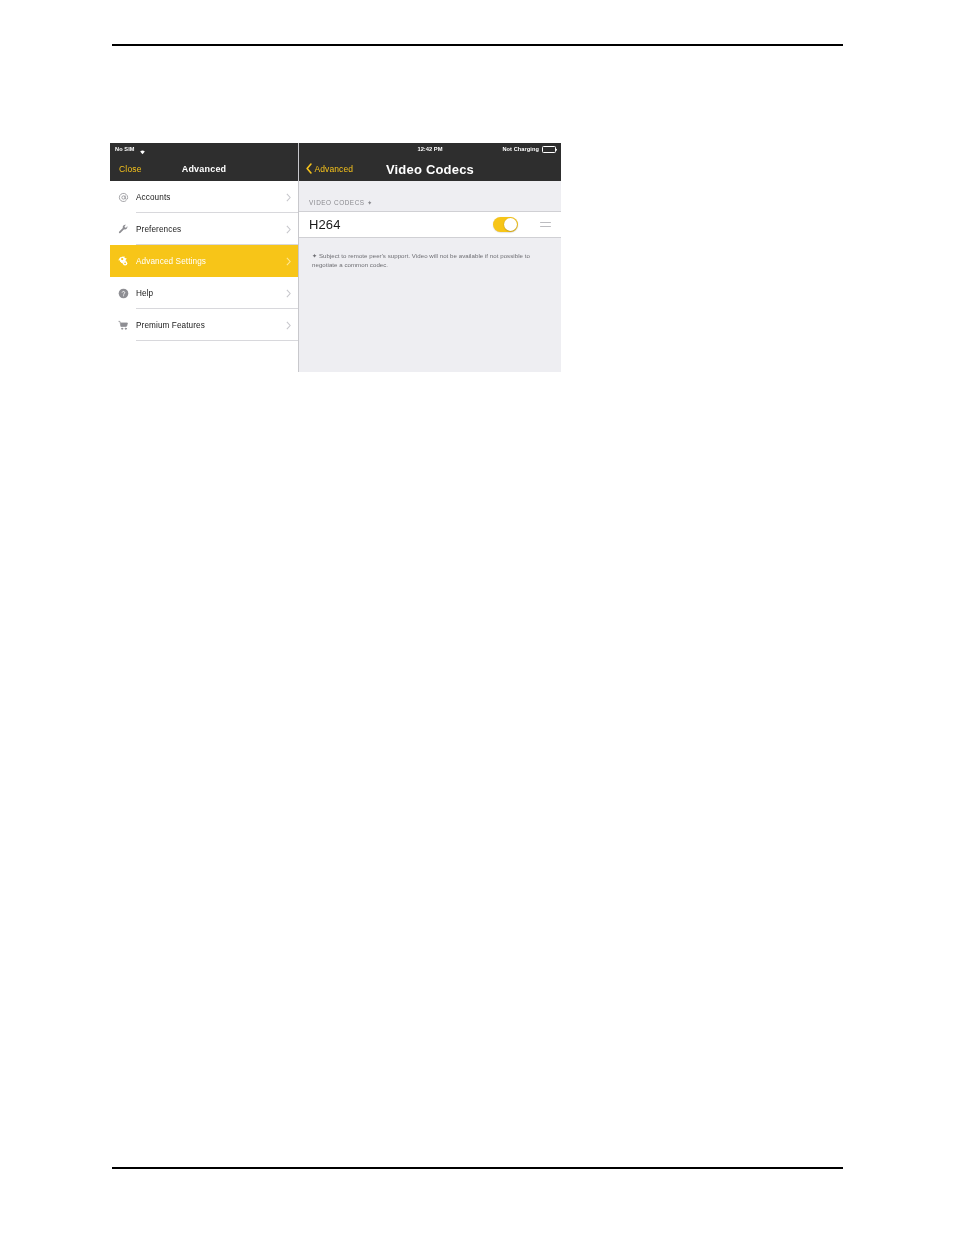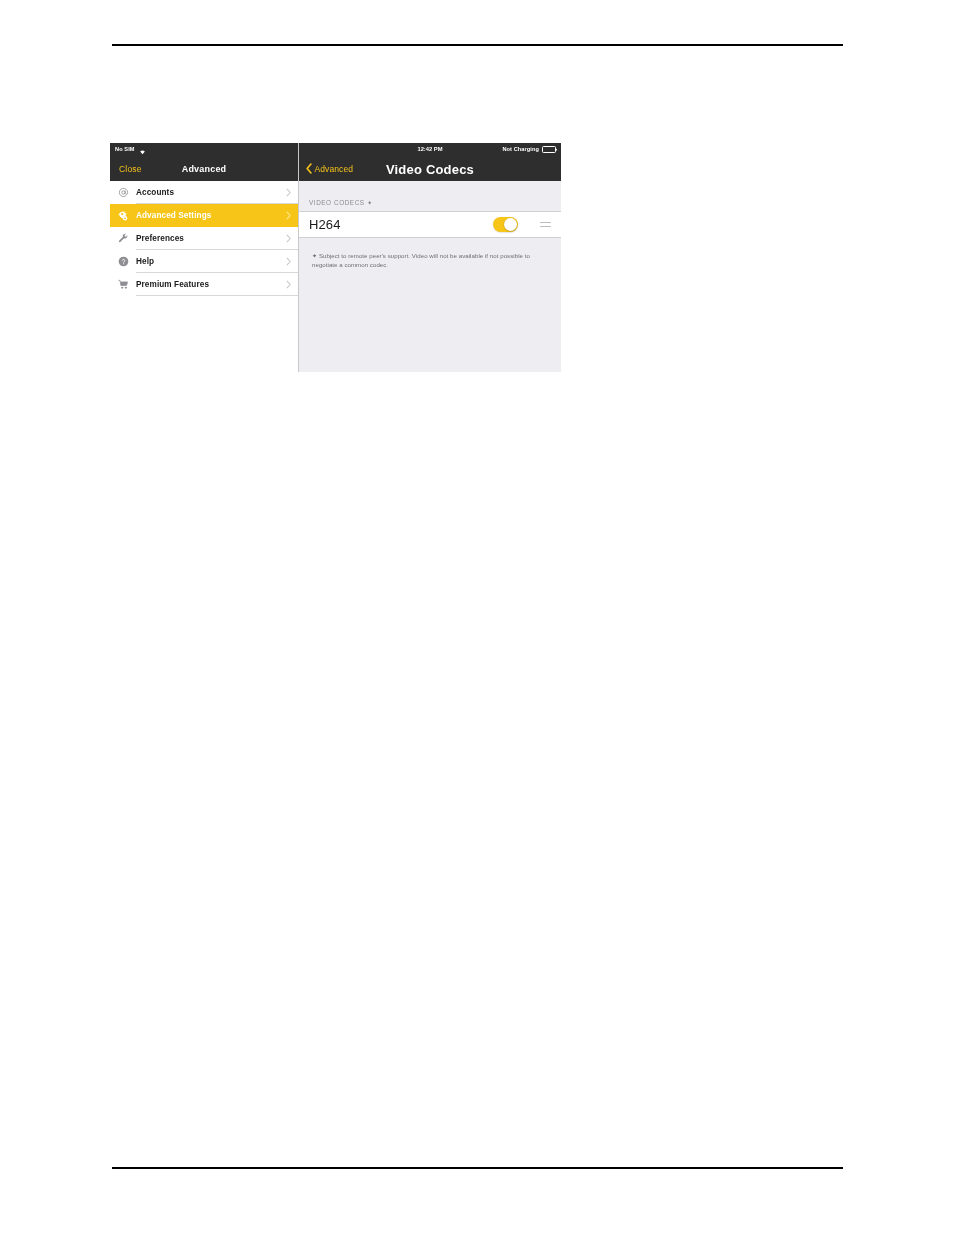--- a/index.html
+++ b/index.html
@@ -91,26 +91,25 @@
     transform: translateY(-50%);
     letter-spacing: 0.2px;
   }
 
   .menu-list {
     flex: 1;
     background: #ffffff;
     overflow: hidden;
   }
   .menu-row {
-    height: 23px;
-    display: flex;
-    align-items: center;
-    position: relative;
-    background: #ffffff;
-    font-weight: bold;
+    height: 32px;
+    display: flex;
+    align-items: center;
+    position: relative;
+    background: #ffffff;
   }
   .menu-row .mi-icon {
     width: 26px;
     flex: 0 0 26px;
     display: flex;
     align-items: center;
     justify-content: center;
     color: #8e8e93;
   }
   .menu-row .mi-label {
@@ -345,53 +344,53 @@
     <div class="menu-list">
 
       <div class="menu-row">
         <span class="mi-icon">
           <svg width="11" height="11" viewBox="0 0 24 24" fill="none" stroke="currentColor" stroke-width="1.7">
             <circle cx="12" cy="12" r="3.6"></circle>
             <path d="M15.6 8.4v4.8a2.7 2.7 0 0 0 5.4 0V12a9 9 0 1 0-3.6 7.2" stroke-linecap="round"></path>
           </svg>
         </span>
         <span class="mi-label">Accounts</span>
+        <span class="mi-chev">
+          <svg width="5" height="9" viewBox="0 0 6 11" fill="none" stroke="currentColor" stroke-width="1.3">
+              <path d="M1 1l4 4.5L1 10"></path>
+            </svg>
+        </span>
+        <span class="mi-sep"></span>
+      </div>
+
+      <div class="menu-row">
+        <span class="mi-icon">
+          <svg width="11" height="11" viewBox="0 0 24 24" fill="currentColor">
+            <path d="M20.2 4.6a5.4 5.4 0 0 1-6.9 6.9L5.6 19.2a2 2 0 1 1-2.8-2.8l7.7-7.7a5.4 5.4 0 0 1 6.9-6.9l-3.1 3.1.7 2.8 2.8.7z"></path>
+          </svg>
+        </span>
+        <span class="mi-label">Preferences</span>
         <span class="mi-chev">
           <svg width="5" height="9" viewBox="0 0 6 11" fill="none" stroke="currentColor" stroke-width="1.3">
               <path d="M1 1l4 4.5L1 10"></path>
             </svg>
         </span>
         <span class="mi-sep"></span>
       </div>
 
       <div class="menu-row active">
         <span class="mi-icon">
           <svg width="12" height="12" viewBox="0 0 24 24" fill="currentColor">
             <path d="M10.2 1.6l.5 1.9 1.9.5.9-1.7 1.9 1.1-.5 1.9 1.4 1.4 1.9-.5 1.1 1.9-1.7.9.5 1.9-1.9.5-.5 1.9-1.9-.5-1.4 1.4.5 1.9-1.9 1.1-.9-1.7-1.9.5-.5-1.9-1.9-.5.5-1.9-1.4-1.4-1.9.5L3.3 9l1.7-.9-.5-1.9 1.9-.5.5-1.9 1.9.5 1.4-1.4z"></path>
             <circle cx="10.4" cy="8.2" r="2.3" fill="#f7c518"></circle>
             <circle cx="16.2" cy="16.6" r="4.4" fill="currentColor"></circle>
             <circle cx="16.2" cy="16.6" r="1.8" fill="#f7c518"></circle>
           </svg>
         </span>
         <span class="mi-label">Advanced Settings</span>
-        <span class="mi-chev">
-          <svg width="5" height="9" viewBox="0 0 6 11" fill="none" stroke="currentColor" stroke-width="1.3">
-              <path d="M1 1l4 4.5L1 10"></path>
-            </svg>
-        </span>
-        <span class="mi-sep"></span>
-      </div>
-
-      <div class="menu-row">
-        <span class="mi-icon">
-          <svg width="11" height="11" viewBox="0 0 24 24" fill="currentColor">
-            <path d="M20.2 4.6a5.4 5.4 0 0 1-6.9 6.9L5.6 19.2a2 2 0 1 1-2.8-2.8l7.7-7.7a5.4 5.4 0 0 1 6.9-6.9l-3.1 3.1.7 2.8 2.8.7z"></path>
-          </svg>
-        </span>
-        <span class="mi-label">Preferences</span>
         <span class="mi-chev">
           <svg width="5" height="9" viewBox="0 0 6 11" fill="none" stroke="currentColor" stroke-width="1.3">
               <path d="M1 1l4 4.5L1 10"></path>
             </svg>
         </span>
         <span class="mi-sep"></span>
       </div>
 
       <div class="menu-row">
         <span class="mi-icon">

